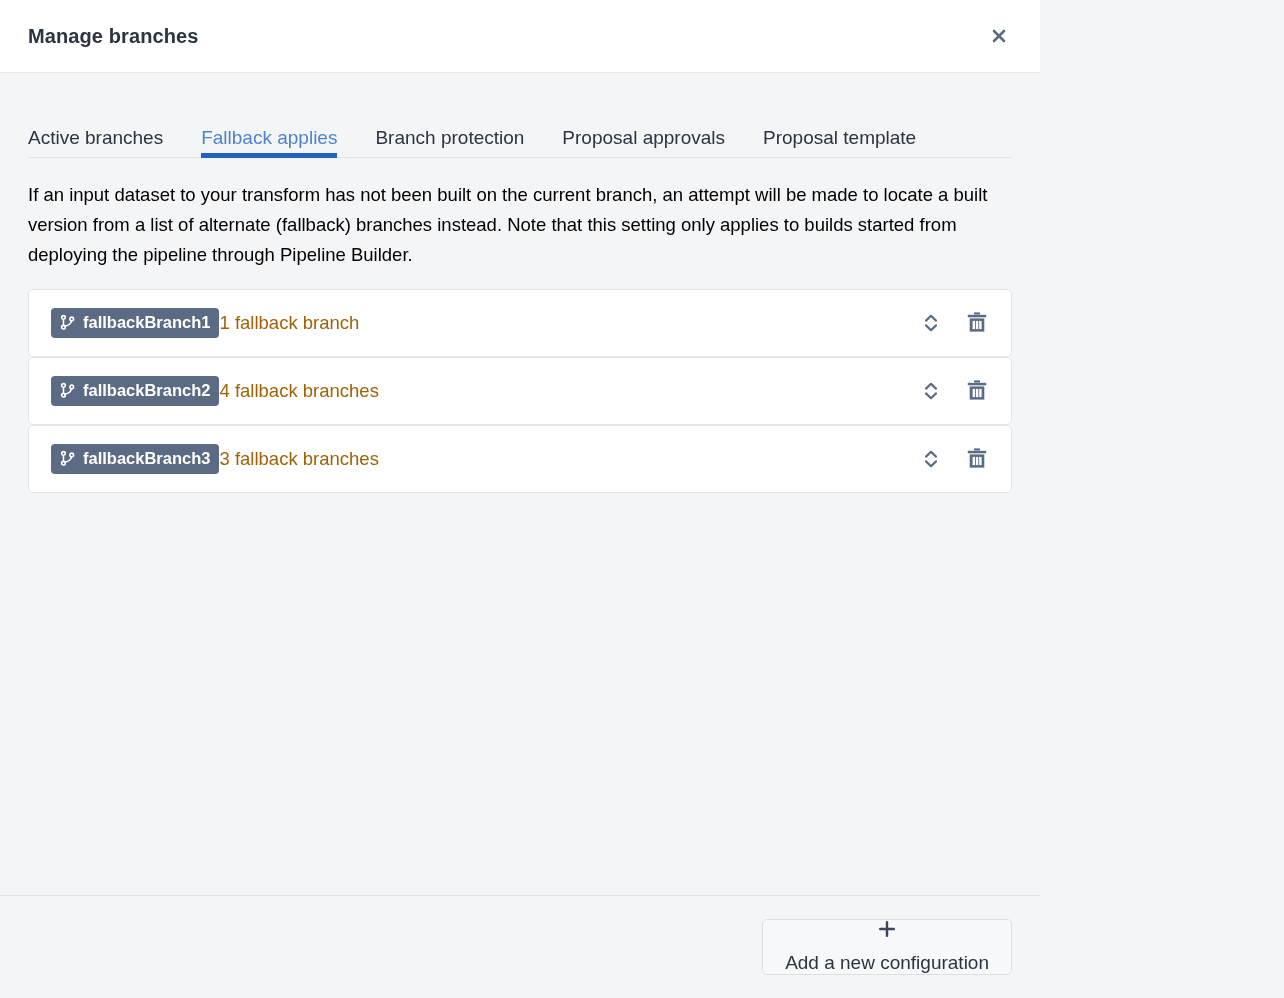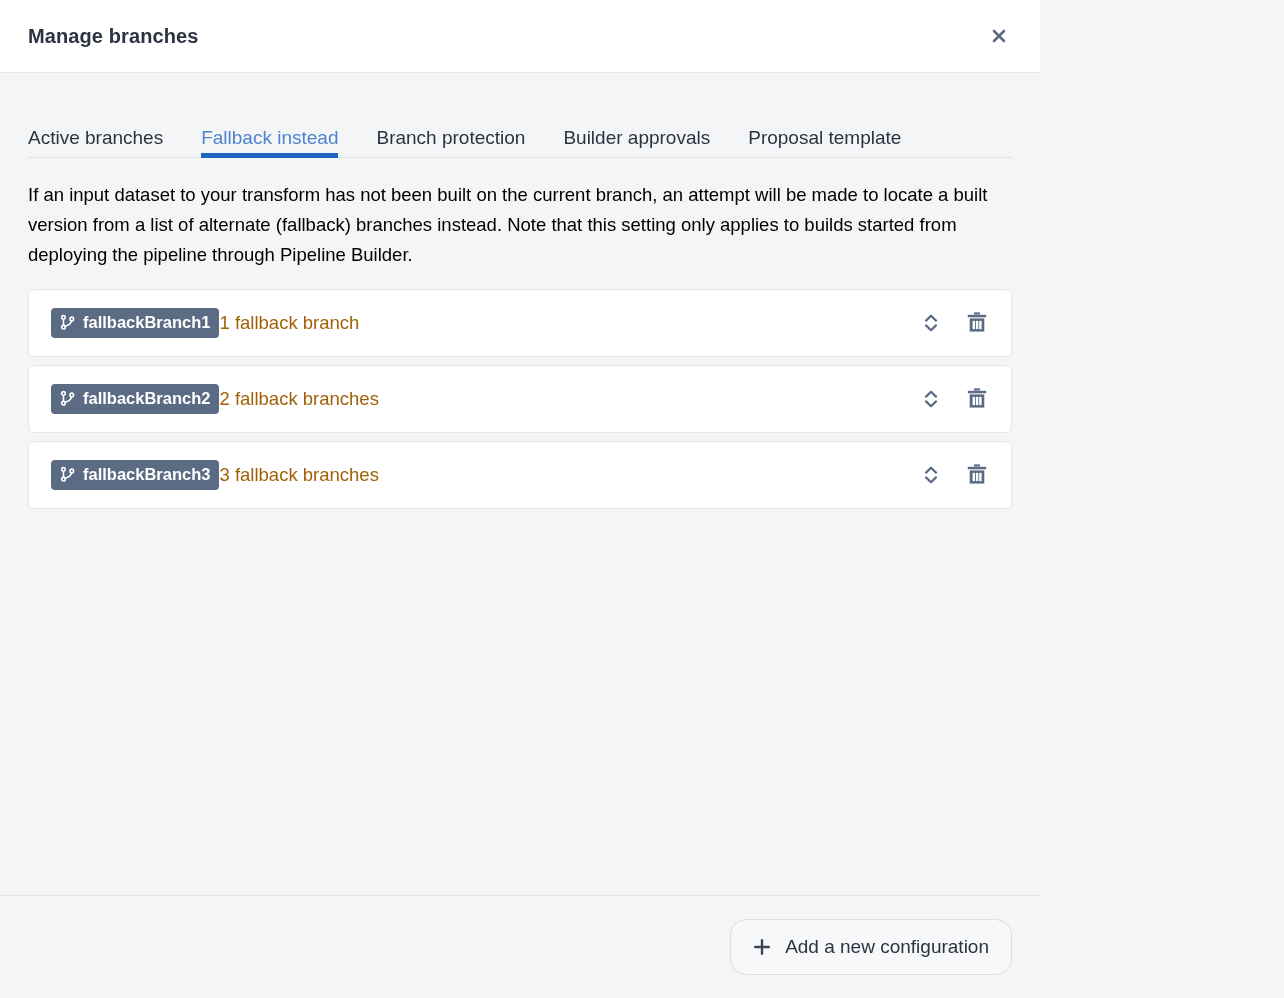--- a/index.html
+++ b/index.html
@@ -115,21 +115,21 @@
     color: #000000;
     max-width: 1230px;
     box-sizing: border-box;
   }
 
   
   .config-list {
     padding: 19px 28px 0 28px;
     display: flex;
     flex-direction: column;
-    gap: 8px;
+    gap: 0;
     text-align: right;
   }
   .config-row {
     background: #ffffff;
     border: 1px solid #e3e5e9;
     border-radius: 5px;
     height: 68px;
     display: flex;
     align-items: center;
     padding: 0 14px 0 22px;
@@ -188,27 +188,28 @@
     justify-content: flex-end;
     border-top: 1px solid #dfe2e7;
     background: #f4f5f7;
   }
   .add-button {
     display: inline-flex;
     align-items: center;
     gap: 14px;
     background: #f7f8f9;
     border: 1px solid #dcdfe4;
-    border-radius: 16px;
+    border-radius: 5px;
     height: 56px;
     padding: 0 22px;
     font-size: 19px;
     color: #2c3341;
     cursor: pointer;
     box-sizing: border-box;
+    flex-direction: column;
   }
   .add-button .plus-icon {
     display: inline-flex;
     align-items: center;
     justify-content: center;
     width: 18px;
     height: 18px;
     color: #3d4757;
   }
 </style>
@@ -223,23 +224,23 @@
       <svg width="18" height="18" viewBox="0 0 18 18" aria-hidden="true">
         <path d="M4 4 L14 14 M14 4 L4 14" stroke="currentColor" stroke-width="2.6" stroke-linecap="round" fill="none"></path>
       </svg>
     </div>
   </div>
 
   <div class="dialog-body">
 
     <div class="tab-bar">
       <div class="tab">Active branches</div>
-      <div class="tab active">Fallback instead</div>
+      <div class="tab active">Fallback applies</div>
       <div class="tab">Branch protection</div>
-      <div class="tab">Builder approvals</div>
+      <div class="tab">Proposal approvals</div>
       <div class="tab">Proposal template</div>
     </div>
 
     <div class="description">If an input dataset to your transform has not been built on the current branch, an attempt will be made to locate a built version from a list of alternate (fallback) branches instead. Note that this setting only applies to builds started from deploying the pipeline through Pipeline Builder.</div>
 
     <div class="config-list">
 
       <div class="config-row">
         <span class="branch-tag">
           <span class="git-icon">
@@ -283,21 +284,21 @@
                 <circle cx="4.2" cy="3.2" r="1.7"></circle>
                 <circle cx="4.2" cy="12.4" r="1.7"></circle>
                 <circle cx="12" cy="4.6" r="1.7"></circle>
                 <path d="M4.2 4.9 L4.2 10.7"></path>
                 <path d="M5.6 11.6 C8.4 11.0 11.2 9.4 11.9 6.3" stroke-linecap="round"></path>
               </g>
             </svg>
           </span>
           <span>fallbackBranch2</span>
         </span>
-        <span class="row-label">2 fallback branches</span>
+        <span class="row-label">4 fallback branches</span>
         <span class="row-spacer"></span>
         <span class="row-action reorder">
           <svg width="20" height="22" viewBox="0 0 20 22" aria-hidden="true">
             <path d="M5 8.6 L10 3.8 L15 8.6" stroke="currentColor" stroke-width="2.2" fill="none" stroke-linecap="round" stroke-linejoin="round"></path>
             <path d="M5 13.4 L10 18.2 L15 13.4" stroke="currentColor" stroke-width="2.2" fill="none" stroke-linecap="round" stroke-linejoin="round"></path>
           </svg>
         </span>
         <span class="row-action">
           <svg width="22" height="23" viewBox="0 0 22 23" aria-hidden="true">
             <rect x="8" y="1.4" width="6" height="2.1" fill="currentColor"></rect>

